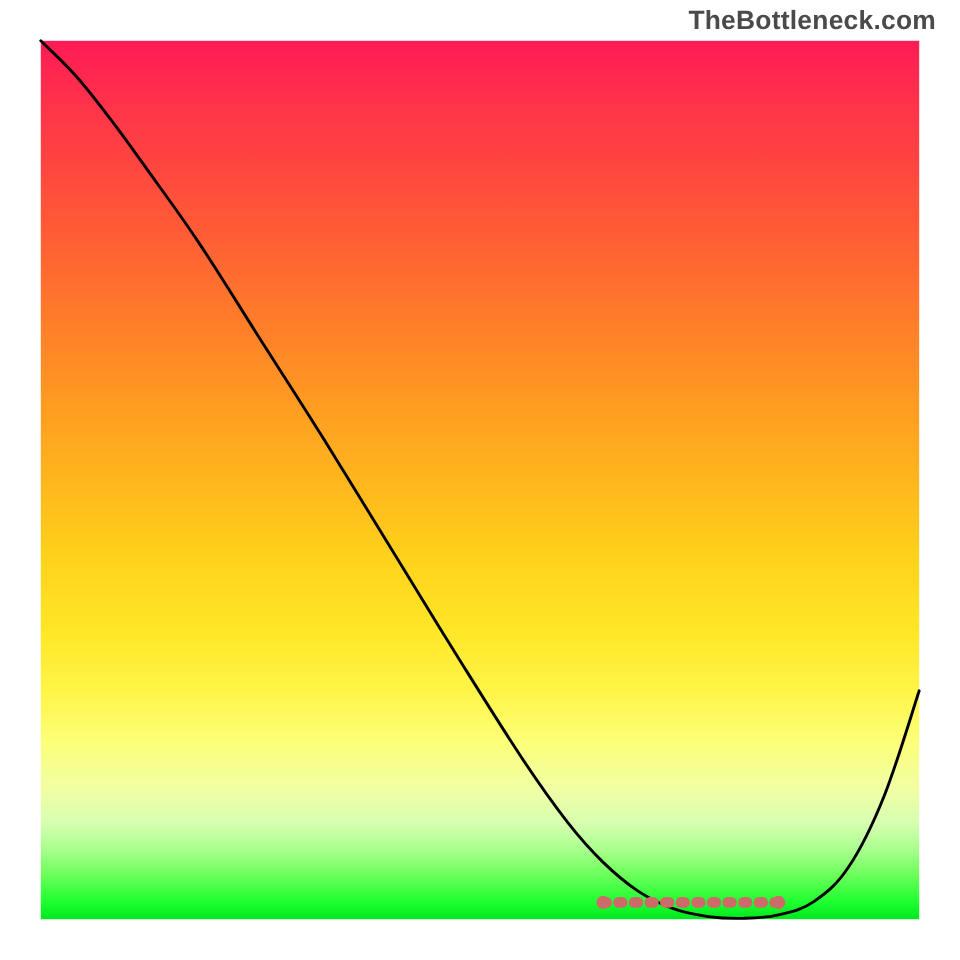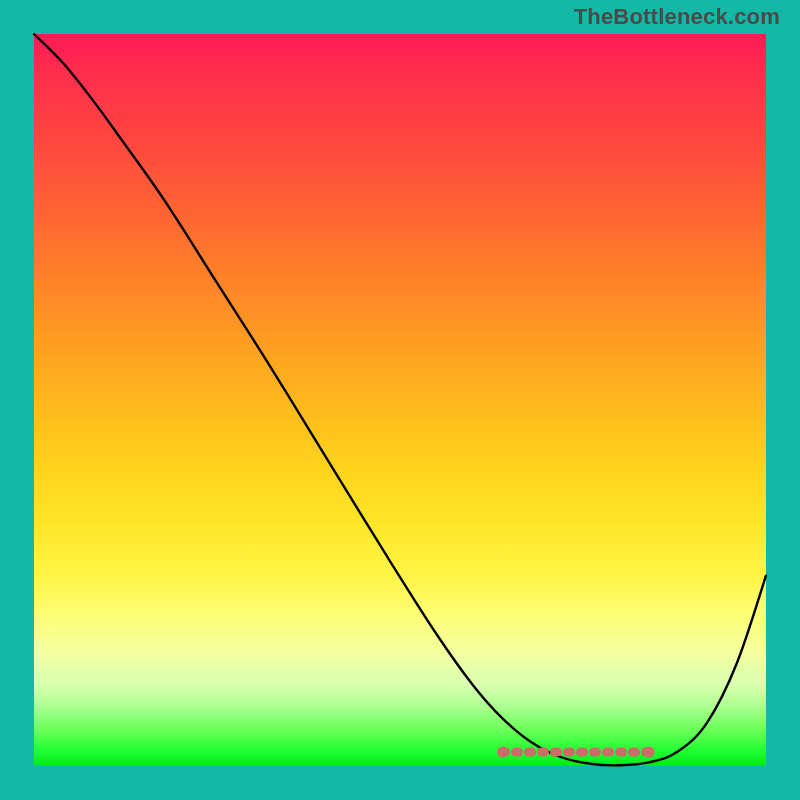--- a/index.html
+++ b/index.html
@@ -1,21 +1,21 @@
 <!DOCTYPE html>
 <html><head>
 <meta charset="utf-8">
 <style>
   * { margin: 0; padding: 0; box-sizing: border-box; }
   html, body { width: 800px; height: 800px; overflow: hidden; background: #000; }
   .frame {
     position: relative;
     width: 800px;
     height: 800px;
-    background: #14b8a6;
+    background: #ffffff;
   }
   .watermark {
     position: absolute;
     top: 4px;
     right: 20px;
     font-family: Arial, Helvetica, sans-serif;
     font-size: 22px;
     font-weight: 600;
     color: #4a4a4a;
     letter-spacing: 0.2px;

